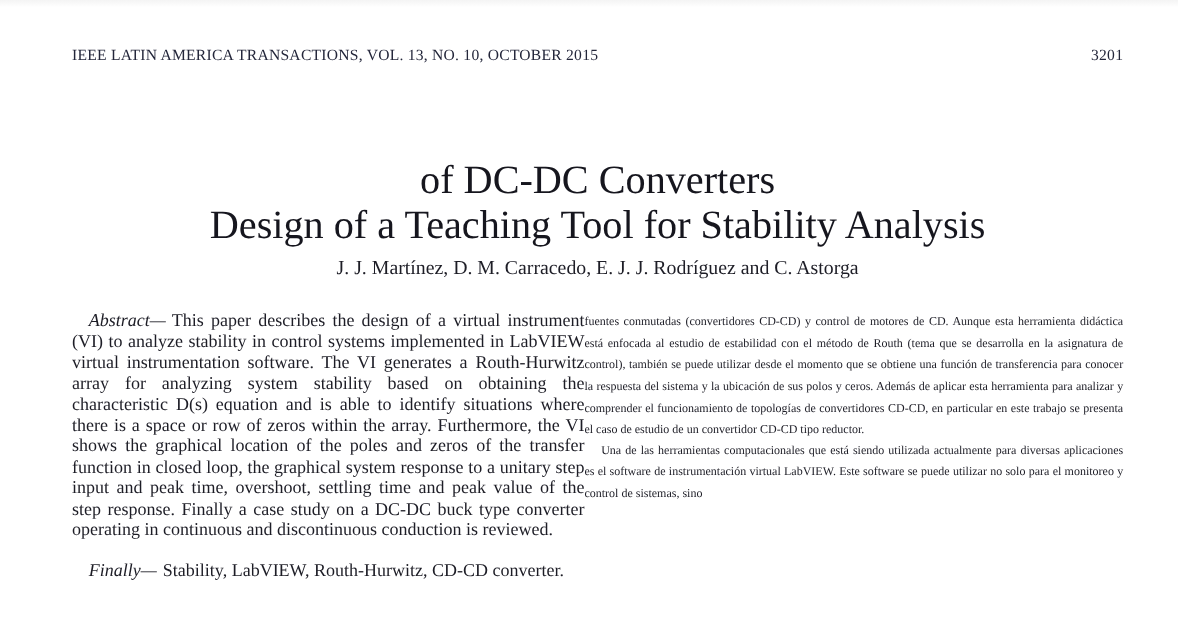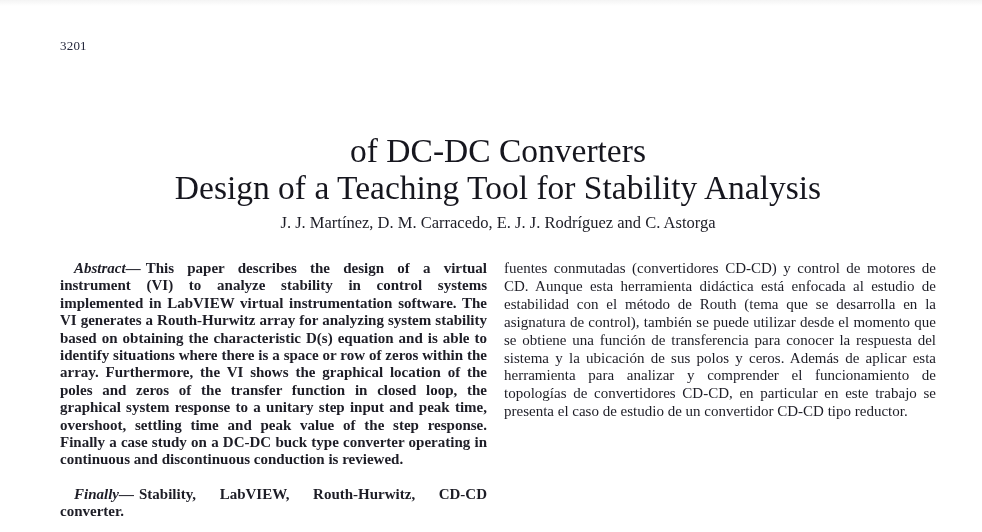--- a/index.html
+++ b/index.html
@@ -39,29 +39,28 @@
     text-align: center;
     font-size: 16.5px;
     color: #1d1d26;
   }
   .columns {
     display: flex;
     margin-top: 27px;
   }
   .col-left {
     width: 427px;
-    margin-right: 17px;
     font-size: 15px;
     line-height: 17.4px;
-    font-weight: 700;
+    font-weight: 400;
     text-align: justify;
   }
   .col-right {
     flex: 1;
-    font-size: 15px;
+    font-size: 10px;
     line-height: 17.9px;
     text-align: justify;
   }
   p { margin: 0; }
   .indented { text-indent: 14px; }
   .plabel {
     font-style: italic;
     margin-right: 5px;
   }
   .keywords-par { margin-top: 17px; }
@@ -73,32 +72,34 @@
     pointer-events: none;
   }
 </style>
 </head>
 <body>
 
 <div class="page">
   <div class="edge-tint"></div>
 
   <div class="running-head">
+    <span>IEEE LATIN AMERICA TRANSACTIONS, VOL. 13, NO. 10, OCTOBER 2015</span>
     <span>3201</span>
   </div>
 
   <h1 class="title">
     <span class="tline">of DC-DC Converters</span>
     <span class="tline">Design of a Teaching Tool for Stability Analysis</span>
   </h1>
 
   <div class="authors">J. J. Martínez, D. M. Carracedo, E. J. J. Rodríguez and C. Astorga</div>
 
   <div class="columns">
     <div class="col-left">
       <p class="indented"><span class="plabel">Abstract—</span><span>This paper describes the design of a virtual instrument (VI) to analyze stability in control systems implemented in LabVIEW virtual instrumentation software. The VI generates a Routh-Hurwitz array for analyzing system stability based on obtaining the characteristic D(s) equation and is able to identify situations where there is a space or row of zeros within the array. Furthermore, the VI shows the graphical location of the poles and zeros of the transfer function in closed loop, the graphical system response to a unitary step input and peak time, overshoot, settling time and peak value of the step response. Finally a case study on a DC-DC buck type converter operating in continuous and discontinuous conduction is reviewed.</span></p>
       <p class="indented keywords-par"><span class="plabel">Finally—</span><span>Stability, LabVIEW, Routh-Hurwitz, CD-CD converter.</span></p>
     </div>
     <div class="col-right">
       <p>fuentes conmutadas (convertidores CD-CD) y control de motores de CD. Aunque esta herramienta didáctica está enfocada al estudio de estabilidad con el método de Routh (tema que se desarrolla en la asignatura de control), también se puede utilizar desde el momento que se obtiene una función de transferencia para conocer la respuesta del sistema y la ubicación de sus polos y ceros. Además de aplicar esta herramienta para analizar y comprender el funcionamiento de topologías de convertidores CD-CD, en particular en este trabajo se presenta el caso de estudio de un convertidor CD-CD tipo reductor.</p>
+      <p class="indented">Una de las herramientas computacionales que está siendo utilizada actualmente para diversas aplicaciones es el software de instrumentación virtual LabVIEW. Este software se puede utilizar no solo para el monitoreo y control de sistemas, sino</p>
     </div>
   </div>
 </div>
 
 </body></html>

